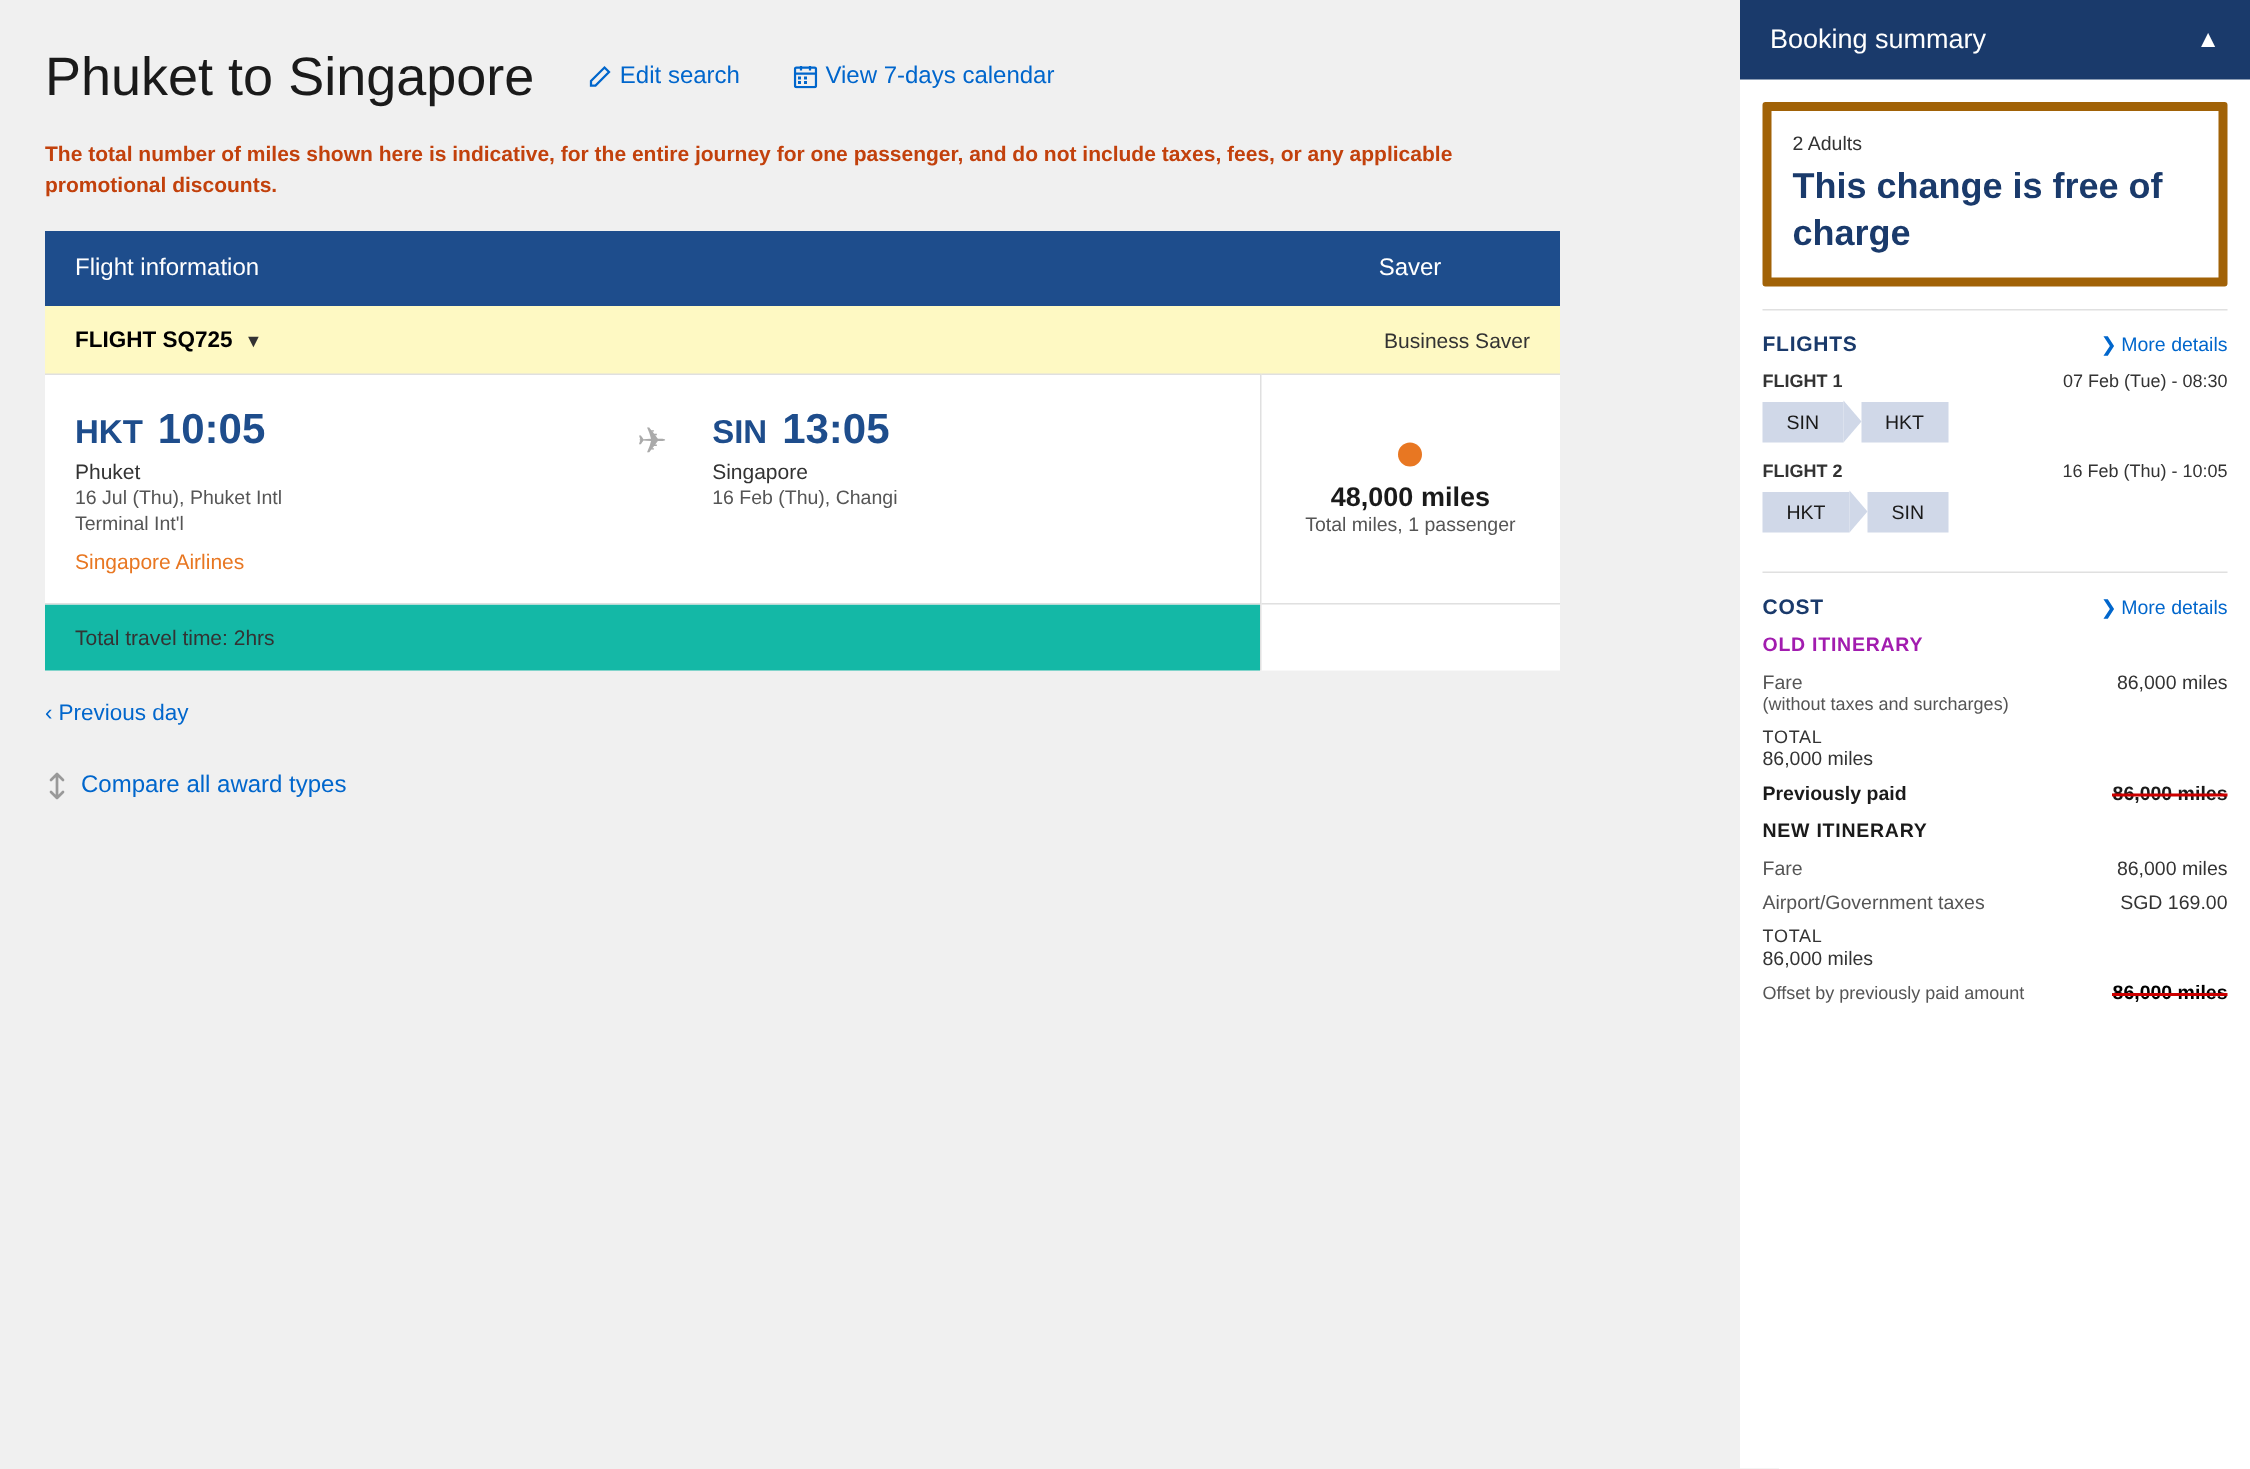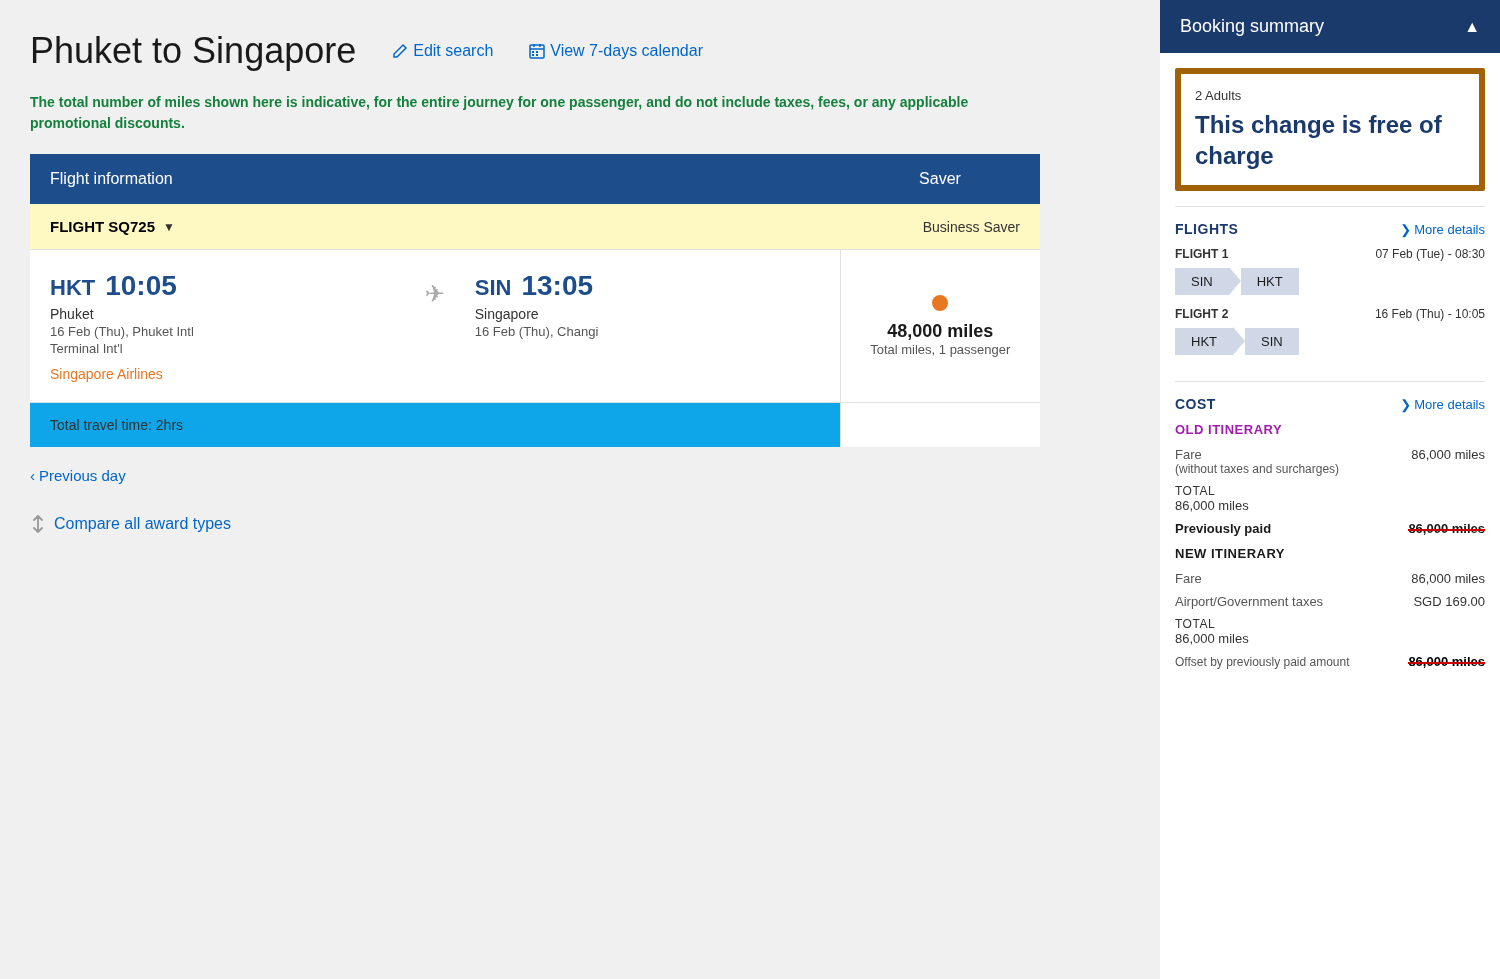--- a/index.html
+++ b/index.html
@@ -48,21 +48,21 @@
       text-decoration: none;
       display: flex;
       align-items: center;
       gap: 5px;
       cursor: pointer;
     }
 
     .disclaimer {
       font-size: 14px;
       font-weight: bold;
-      color: #15803d;
+      color: #c2410c;
       margin: 20px 0;
       max-width: 990px;
       line-height: 1.5;
     }
 
     
     .flight-table {
       width: 100%;
       max-width: 1010px;
       border-collapse: collapse;
@@ -500,21 +500,21 @@
 
       <tr>
         <td class="flight-details-row" style="padding: 20px; background: white;">
           <div class="flight-details-inner">
             <div class="departure-info">
               <div class="airport-time">
                 <span class="airport-code">HKT</span>
                 <span class="time">10:05</span>
               </div>
               <div class="city-name">Phuket</div>
-              <div class="date-terminal">16 Feb (Thu), Phuket Intl</div>
+              <div class="date-terminal">16 Jul (Thu), Phuket Intl</div>
               <div class="date-terminal">Terminal Int'l</div>
               <div class="airline-name">Singapore Airlines</div>
             </div>
             <div class="plane-icon-container">
               <span style="font-size:24px; color:#aaa;">✈</span>
             </div>
             <div class="arrival-info">
               <div class="airport-time">
                 <span class="airport-code">SIN</span>
                 <span class="time">13:05</span>
@@ -525,21 +525,21 @@
           </div>
         </td>
         <td class="miles-cell">
           <div class="miles-dot"></div>
           <div class="miles-amount">48,000 miles</div>
           <div class="miles-label">Total miles, 1 passenger</div>
         </td>
       </tr>
 
       <tr>
-        <td class="travel-time-row" style="background:#0ea5e9; padding: 14px 20px; font-size:14px; color:#333; border-top: 1px solid #e0e0e0;">
+        <td class="travel-time-row" style="background:#14b8a6; padding: 14px 20px; font-size:14px; color:#333; border-top: 1px solid #e0e0e0;">
           <span>Total travel time: 2hrs</span>
         </td>
         <td style="background:white; border-top:1px solid #e0e0e0; border-left:1px solid #e0e0e0;"></td>
       </tr>
     </tbody>
   </table>
 
   <div class="bottom-links">
     <div class="prev-day-link">
       <span>‹</span>

